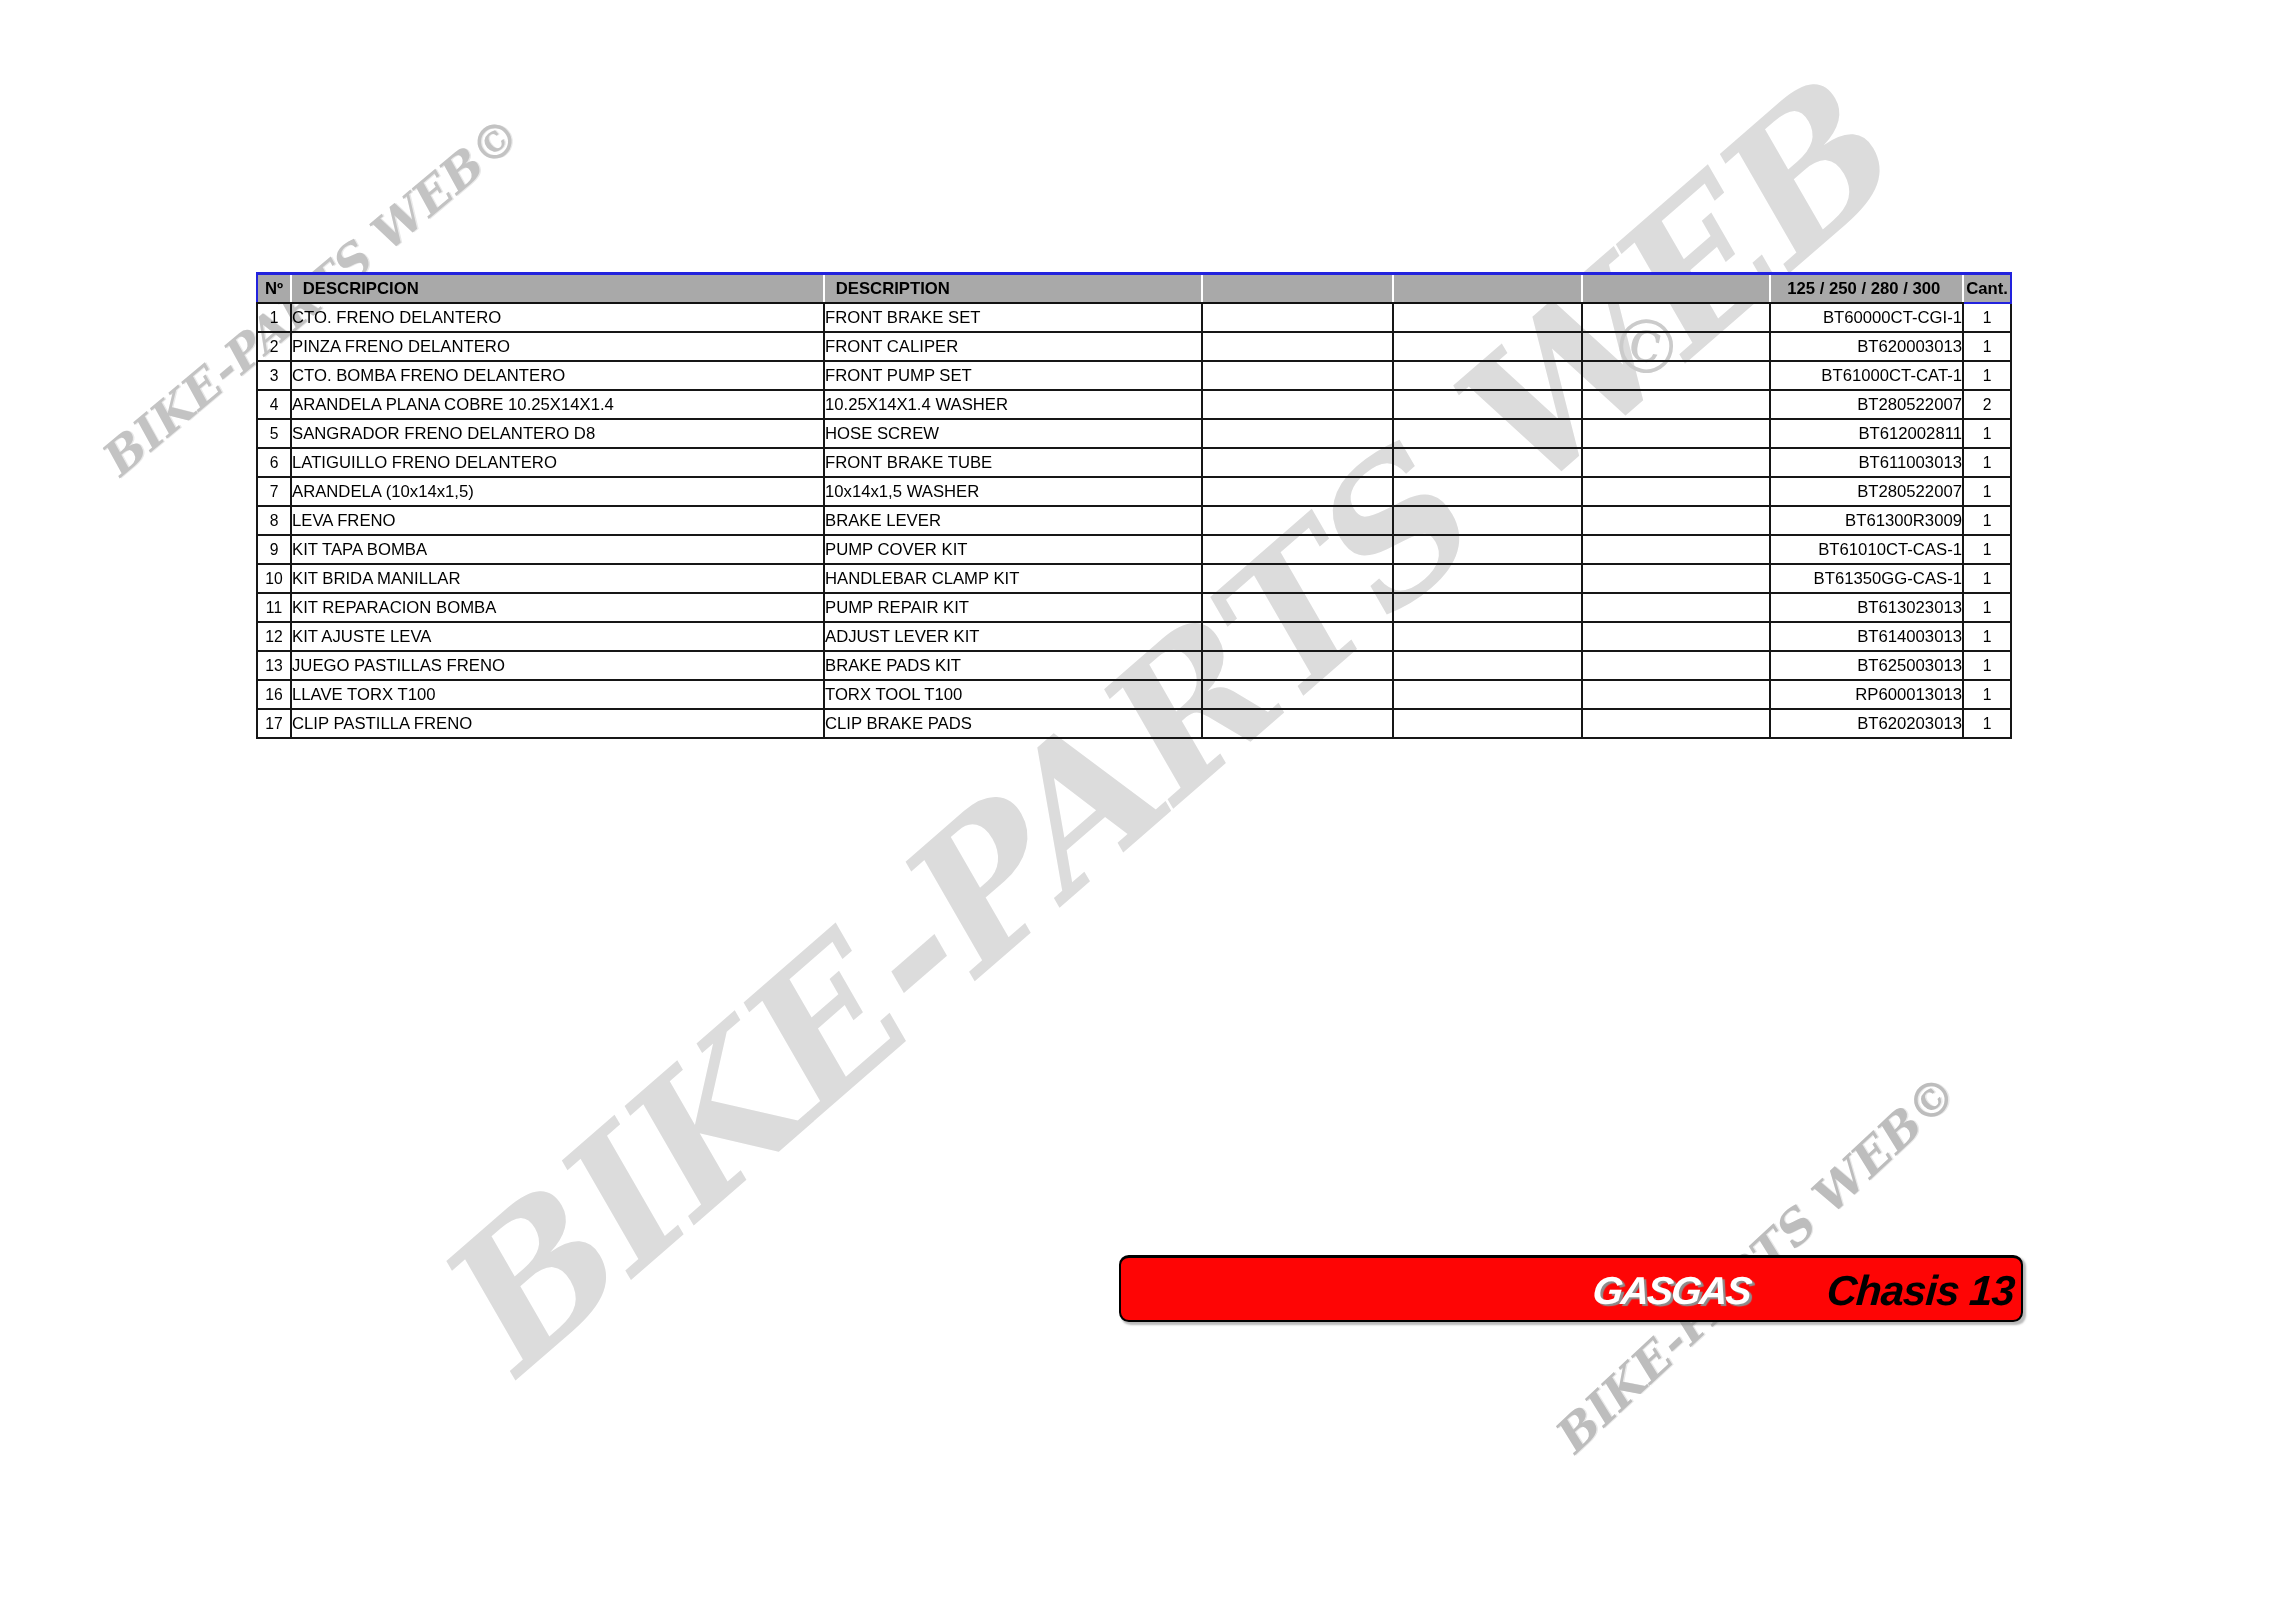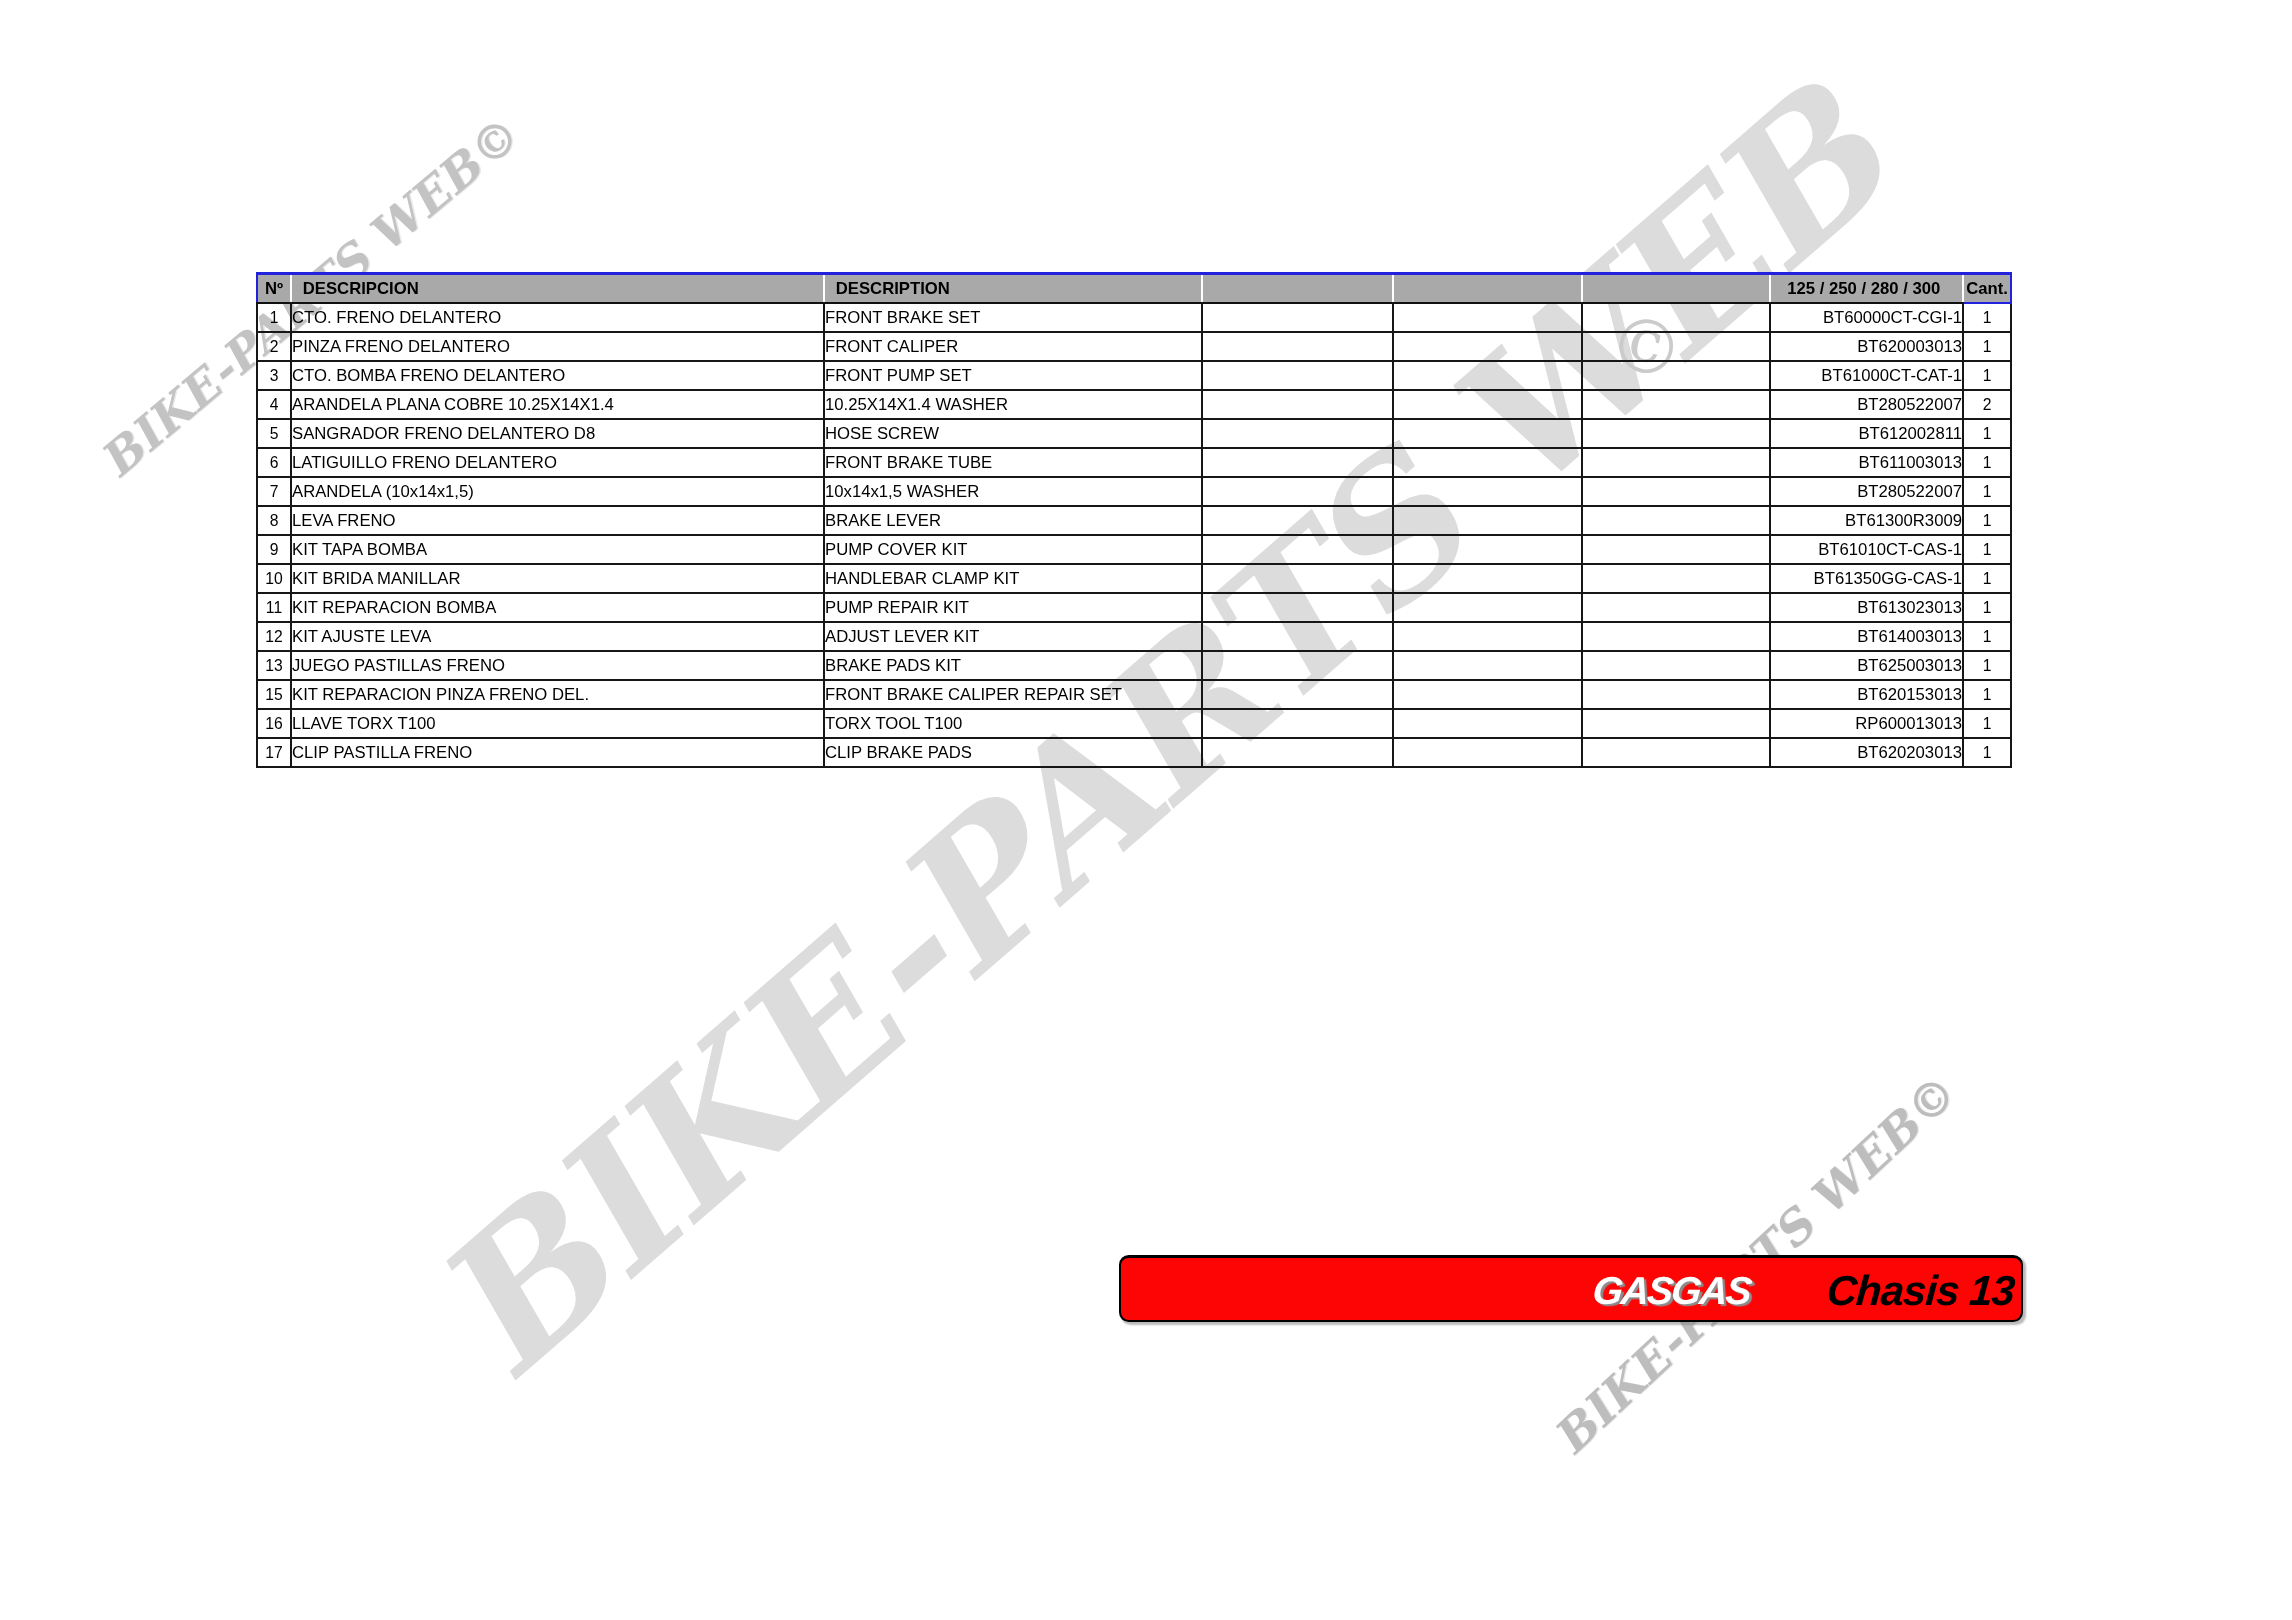--- a/index.html
+++ b/index.html
@@ -258,30 +258,20 @@
     <td class="c-desc">JUEGO PASTILLAS FRENO</td>
     <td class="c-desc">BRAKE PADS KIT</td>
     <td></td>
     <td></td>
     <td></td>
     <td class="c-ref">BT625003013</td>
     <td class="c-cant">1</td>
   </tr>
 
 
-  <tr>
-    <td class="c-num">15</td>
-    <td class="c-desc">KIT REPARACION PINZA FRENO DEL.</td>
-    <td class="c-desc">FRONT BRAKE CALIPER REPAIR SET</td>
-    <td></td>
-    <td></td>
-    <td></td>
-    <td class="c-ref">BT620153013</td>
-    <td class="c-cant">1</td>
-  </tr>
 
   <tr>
     <td class="c-num">16</td>
     <td class="c-desc">LLAVE TORX T100</td>
     <td class="c-desc">TORX TOOL T100</td>
     <td></td>
     <td></td>
     <td></td>
     <td class="c-ref">RP600013013</td>
     <td class="c-cant">1</td>

